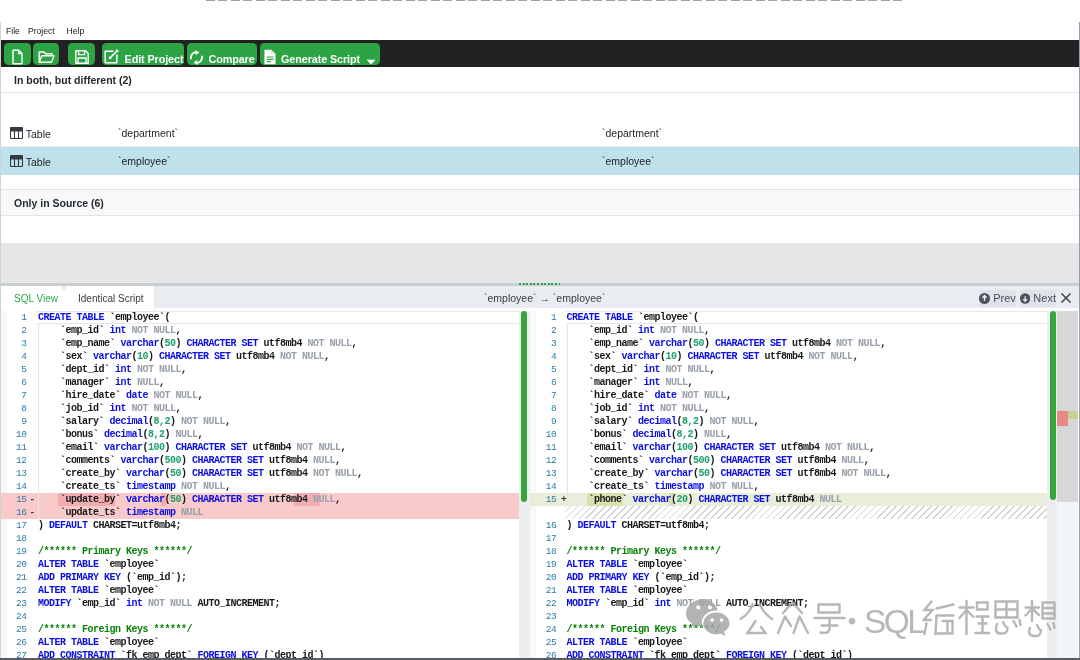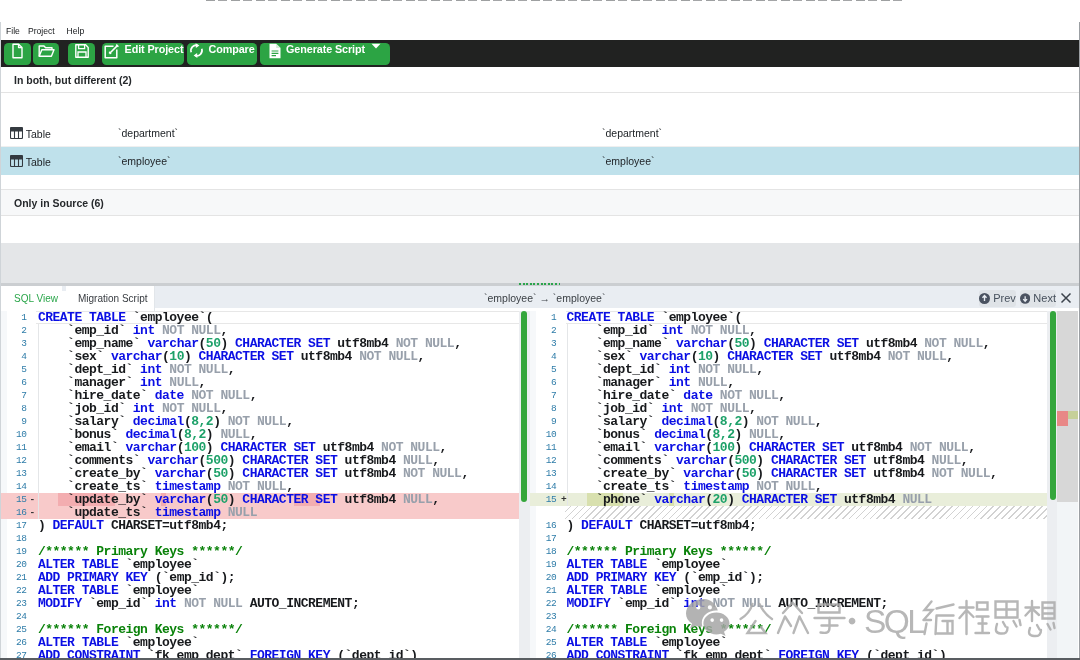--- a/index.html
+++ b/index.html
@@ -9,40 +9,40 @@
 #title{left:0;top:0;width:1080px;height:22px;background:#e9f1f7;border-bottom:1px solid #e2eaf0}
 #title .t{position:absolute;left:24px;top:5px;font-size:10px;color:#1d2126}
 #topdash{left:206px;top:0;width:700px;height:1.3px;
  background:repeating-linear-gradient(90deg,#4e5154 0 9px,transparent 9px 12px,#5a5d60 12px 21px,transparent 21px 25px);opacity:.55}
 
 #menu{left:0;top:22px;width:1080px;height:18px;background:#fff;font-size:8.6px;color:#17191c}
 #menu span{position:absolute}
 
 #tb{left:0;top:40px;width:1080px;height:26.5px;background:#212221}
 .btn{position:absolute;top:3px;height:22px;background:#2ca444;border-radius:4.5px;color:#fff;
- font-size:10.8px;font-weight:700;letter-spacing:-0.1px;display:flex;align-items:flex-start;justify-content:center;white-space:nowrap}
+ font-size:10.8px;font-weight:700;letter-spacing:-0.1px;display:flex;align-items:flex-end;justify-content:center;white-space:nowrap}
 
 .grow{left:0;width:1080px;background:#fff}
 .gtxt{position:absolute;font-size:10.5px;color:#212529}
 .bold{font-weight:700;color:#26292c}
 #hdr{background:#e9edf2;border-top:1px solid #dadfe4;border-bottom:1px solid #d5dade}
 #row2{background:#bfe1eb}
 .gr{background:#f7f8f9;border-bottom:1px solid #e4e4e4}
 #grayarea{background:#e4e6e8}
 #splitline{background:#cbced1}
 
 #tabbar{left:0;top:285.5px;width:1080px;height:22px;background:#e9edf2;font-size:10px}
 #acttab{position:absolute;left:0px;top:0px;width:155px;height:25.5px;background:#fff;
  border-right:1px solid #e2e6ea}
 #tabnotch{position:absolute;left:62.2px;top:0px;width:3.6px;height:5px;background:#e9edf2}
 
 .num{position:absolute;text-align:right;font-family:"Liberation Mono",monospace;
  font-size:9.5px;letter-spacing:-0.5px;font-weight:400;line-height:13px;color:#2e7ca8}
 .cl{position:absolute;white-space:pre;font-family:"Liberation Mono",monospace;
- font-size:13px;letter-spacing:-0.5px;font-weight:700;line-height:13px;color:#17191c}
+ font-size:10px;letter-spacing:-0.5px;font-weight:700;line-height:13px;color:#17191c}
 .k{color:#0b0fe4}.n{color:#1da169}.g{color:#98a0ab}.c{color:#098209}
 .rowred{position:absolute;left:0;width:100%;height:13px;background:#f8caca}
 .rowgrn{position:absolute;left:0;width:100%;height:13px;background:#e9eeda}
 .imr{position:absolute;height:13px;background:#f3adb0}
 .img{position:absolute;height:13px;background:#d8e0ae}
 .hatch{position:absolute;height:13px;background:repeating-linear-gradient(135deg,#fff 0 3.7px,#d2d2d2 3.7px 4.9px)}
 .sign{position:absolute;font-family:"Liberation Mono",monospace;font-size:9.5px;font-weight:700;
  line-height:13px;color:#333}
 .ed{position:absolute;top:311px;height:349px;background:#fff;overflow:hidden}
 .curline{position:absolute;top:-0.5px;height:13.5px;border-top:1px solid #e7e7e7;border-bottom:1px solid #e7e7e7}
@@ -88,21 +88,21 @@
       </div>
       <div class="btn" style="left:187px;width:70px">
         <svg width="15" height="15" viewBox="0 0 15 15">
           <path d="M2.2 9.2 A5.4 5.4 0 0 1 8.5 2.3" fill="none" stroke="#fff" stroke-width="1.7"></path>
           <path d="M12.8 5.8 A5.4 5.4 0 0 1 6.5 12.7" fill="none" stroke="#fff" stroke-width="1.7"></path>
           <path d="M6.6 0.2 L10.4 2.6 L6.9 5 Z" fill="#fff"></path>
           <path d="M8.4 15 L4.6 12.4 L8.1 10 Z" fill="#fff"></path>
         </svg>
         <span style="margin-left:4px">Compare</span>
       </div>
-      <div class="btn" style="left:259.5px;width:130px">
+      <div class="btn" style="left:259.5px;width:120px">
         <svg width="14" height="16" viewBox="0 0 14 16">
           <path d="M1.5 0.8 H8.2 L12.5 5.1 V15.2 H1.5 Z" fill="#fff"></path>
           <path d="M8.2 0.8 V5.1 H12.5" fill="#d6ecd9"></path>
           <path d="M3.6 8 H10.4 M3.6 10.3 H10.4 M3.6 12.6 H8" stroke="#2ca444" stroke-width="1.2"></path>
         </svg>
         <span style="margin-left:4px;margin-right:6px">Generate Script</span>
         <svg width="10" height="6" viewBox="0 0 10 6">
           <path d="M0.5 0.8 H9.5 L5 5.4 Z" fill="#fff"></path>
         </svg>
       </div>
@@ -132,21 +132,21 @@
       <span class="gtxt bold" style="left:14px;top:7.5px">Only in Source (6)</span>
     </div>
     <div class="grow abs" id="grayarea" style="top:242.5px;height:40px"></div>
     <div class="grow abs" id="splitline" style="top:282.5px;height:3px">
       <div class="abs" style="left:519px;top:0px;width:41px;height:2.8px;background:repeating-linear-gradient(90deg,#2aa44c 0 2.1px,transparent 2.1px 3.6px)"></div>
     </div>
     <div id="tabbar" class="abs">
       <span class="abs" style="left:14px;top:7px;color:#2aa64a;z-index:2">SQL View</span>
       <div id="acttab"></div>
       <div id="tabnotch"></div>
-      <span class="abs" style="left:78px;top:7px;color:#383c41;z-index:2">Migration Script</span>
+      <span class="abs" style="left:78px;top:7px;color:#383c41;z-index:2">Identical Script</span>
       <span class="abs" style="left:484px;top:6px;color:#3a3f44;font-size:10.5px">`employee` <b>→</b> `employee`</span>
       <div class="abs" style="left:979px;top:4px;width:37px;height:17px;background:#dfe3e7;border-radius:3px;font-size:11px;color:#46505c;display:flex;align-items:center;justify-content:center;white-space:nowrap"><svg width="11" height="11" viewBox="0 0 10.5 10.5" style="vertical-align:-2px">
           <circle cx="5.25" cy="5.25" r="5.25" fill="#4a5260"></circle>
           <path d="M5.25 2.6 L5.25 7.6 M3.3 4.6 L5.25 2.5 L7.2 4.6" stroke="#e9edf2" stroke-width="1.3" fill="none"></path>
         </svg>&nbsp;Prev</div>
       <div class="abs" style="left:1020px;top:4px;width:36px;height:17px;background:#dfe3e7;border-radius:3px;font-size:11px;color:#46505c;display:flex;align-items:center;justify-content:center;white-space:nowrap"><svg width="11" height="11" viewBox="0 0 10.5 10.5" style="vertical-align:-2px">
           <circle cx="5.25" cy="5.25" r="5.25" fill="#4a5260"></circle>
           <path d="M5.25 2.9 L5.25 7.9 M3.3 5.9 L5.25 8 L7.2 5.9" stroke="#e9edf2" stroke-width="1.3" fill="none"></path>
         </svg>&nbsp;Next</div>
       <svg class="abs" style="left:1060px;top:6.5px" width="12" height="12" viewBox="0 0 12 12">

